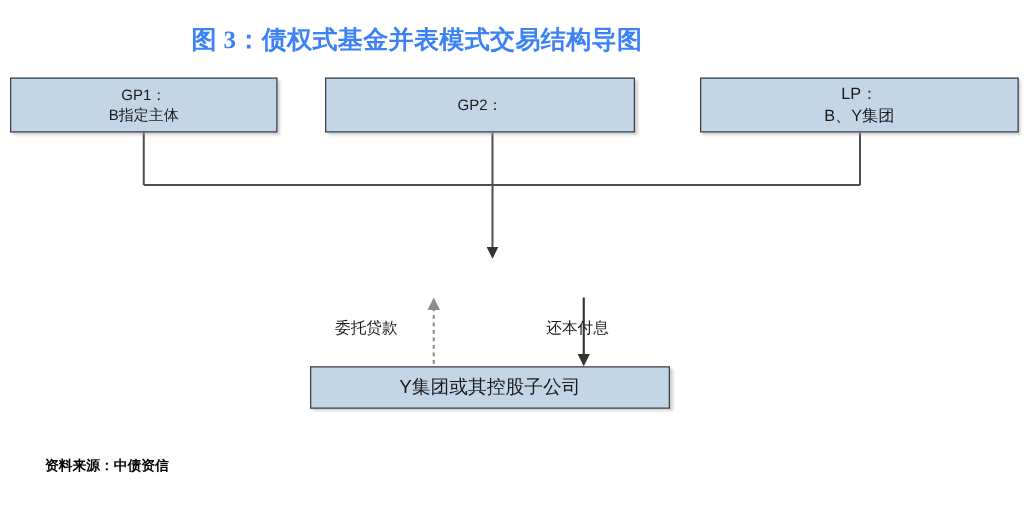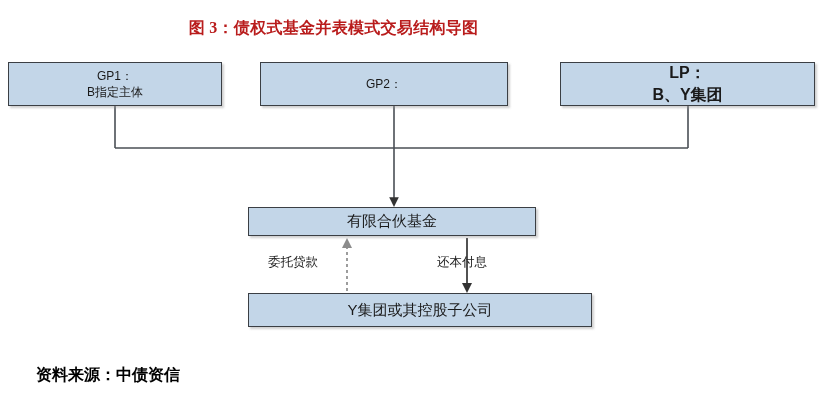--- a/index.html
+++ b/index.html
@@ -26,23 +26,23 @@
 
   
   .chart-title {
     position: absolute;
     left: 0;
     top: 18px;
     width: 667px;
     text-align: center;
     font-family: "Liberation Serif", "DejaVu Serif", serif;
     font-weight: bold;
-    font-size: 16px;
+    font-size: 20px;
     letter-spacing: 0.3px;
-    color: #b91c1c;
+    color: #3b82f6;
     white-space: nowrap;
   }
 
   
   .node-box {
     position: absolute;
     box-sizing: border-box;
     background: #c3d6e8;
     border: 1.4px solid #3b3f44;
     box-shadow: 2px 2px 2px rgba(150,150,150,0.45);
@@ -54,23 +54,23 @@
     line-height: 1.35;
     color: #1a1a1a;
   }
   .node-line {
     display: block;
     white-space: nowrap;
   }
 
   .box-gp1  { left: 8px;   top: 62px;  width: 214px; height: 44px; font-size: 12px; }
   .box-gp2  { left: 260px; top: 62px;  width: 248px; height: 44px; font-size: 12px; }
-  .box-lp   { left: 560px; top: 62px;  width: 255px; height: 44px; font-size: 16px; font-weight: bold; }
+  .box-lp   { left: 560px; top: 62px;  width: 255px; height: 44px; font-size: 13px; }
   .box-fund { left: 248px; top: 207px; width: 288px; height: 29px; font-size: 15px; }
-  .box-sub  { left: 248px; top: 293px; width: 344px; height: 34px; font-size: 15px; }
+  .box-sub  { left: 248px; top: 293px; width: 288px; height: 34px; font-size: 15px; }
 
   
   #wires {
     position: absolute;
     left: 0;
     top: 0;
     width: 827px;
     height: 410px;
     pointer-events: none;
   }
@@ -85,21 +85,21 @@
   .label-repay { left: 268px; top: 254px; }
   .label-loan  { left: 437px; top: 254px; }
 
   
   .source-note {
     position: absolute;
     left: 36px;
     top: 365px;
     font-family: "Liberation Serif", "DejaVu Serif", serif;
     font-weight: bold;
-    font-size: 16px;
+    font-size: 11px;
     color: #000000;
     white-space: nowrap;
   }
 </style>
 </head>
 <body>
 
 <div id="canvas">
 
   <div class="chart-title">图 3：债权式基金并表模式交易结构导图</div>
@@ -136,23 +136,20 @@
 
   <div class="node-box box-gp2">
     <span class="node-line">GP2：</span>
   </div>
 
   <div class="node-box box-lp">
     <span class="node-line">LP：</span>
     <span class="node-line">B、Y集团</span>
   </div>
 
-  <div class="node-box box-fund">
-    <span class="node-line">有限合伙基金</span>
-  </div>
 
   <div class="node-box box-sub">
     <span class="node-line">Y集团或其控股子公司</span>
   </div>
 
   <div class="edge-label label-repay">委托贷款</div>
 
   <div class="edge-label label-loan">还本付息</div>
 
   <div class="source-note">资料来源：中债资信</div>

